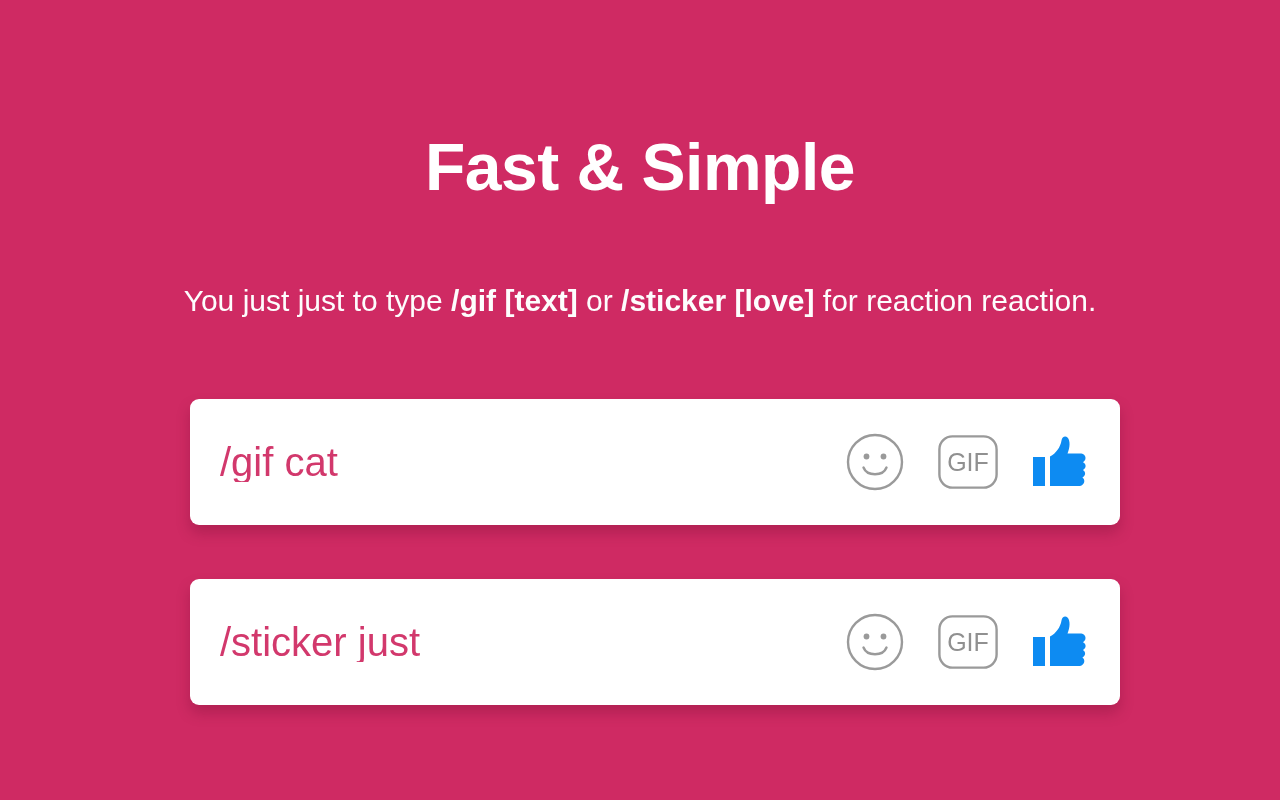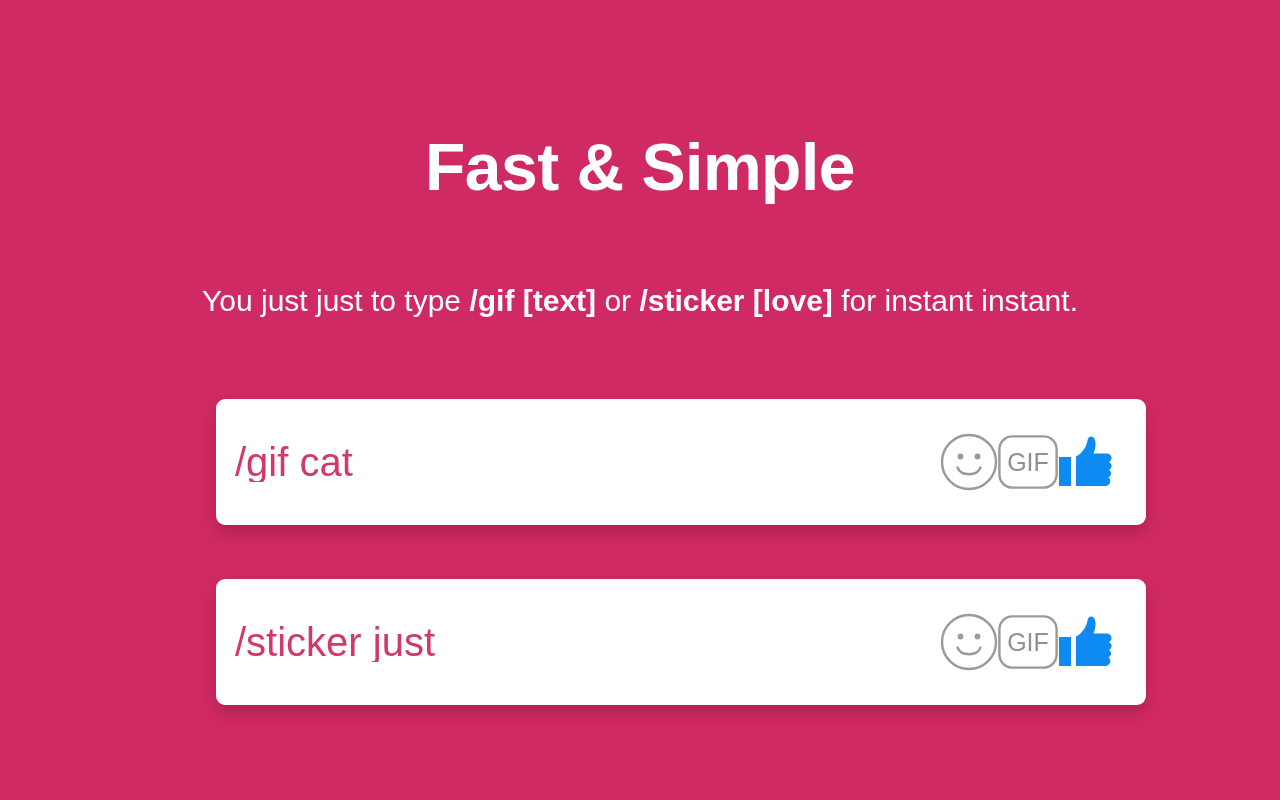--- a/index.html
+++ b/index.html
@@ -60,41 +60,41 @@
     position: absolute;
     left: 190px;
     width: 930px;
     height: 126px;
     background: #ffffff;
     border-radius: 9px;
     box-shadow: 0 8px 14px rgba(92, 8, 40, 0.26);
     display: flex;
     align-items: center;
     box-sizing: border-box;
-    padding: 0 24px 0 19px;
-    margin-left: 26px;
+    padding: 0 24px 0 30px;
   }
   .card.card-1 { top: 399px; }
   .card.card-2 { top: 579px; }
 
   .card-input {
     flex: 1 1 auto;
     color: #d2386c;
     font-size: 40px;
     font-weight: normal;
     line-height: 1;
     letter-spacing: 0px;
     white-space: nowrap;
     overflow: hidden;
   }
 
   .card-actions {
     flex: 0 0 auto;
     display: flex;
     align-items: center;
+    gap: 34px;
     padding-right: 6px;
   }
 
   
   .icon-btn {
     display: flex;
     align-items: center;
     justify-content: center;
     background: none;
     border: none;
@@ -105,21 +105,21 @@
   .gif-icon { width: 60px; height: 54px; display: block; }
   .thumb-icon { width: 58px; height: 56px; display: block; }
 </style>
 </head>
 <body>
 
 <div class="page">
 
   <h1 class="hero-title">Fast &amp; Simple</h1>
 
-  <p class="hero-subtitle"><span>You just just to type </span><b>/gif [text]</b><span> or </span><b>/sticker [love]</b><span> for instant instant.</span></p>
+  <p class="hero-subtitle"><span>You just just to type </span><b>/gif [text]</b><span> or </span><b>/sticker [love]</b><span> for reaction reaction.</span></p>
 
   <div class="card card-1">
     <div class="card-input" placeholder="Type a message...">/gif cat</div>
 
     <div class="card-actions">
 
       <div class="icon-btn">
         <svg class="smiley-icon" viewBox="0 0 58 58" aria-hidden="true">
           <circle cx="29" cy="29" r="27" fill="none" stroke="#9a9a9a" stroke-width="2.4"></circle>
           <circle cx="20.5" cy="23.5" r="2.9" fill="#9a9a9a"></circle>

